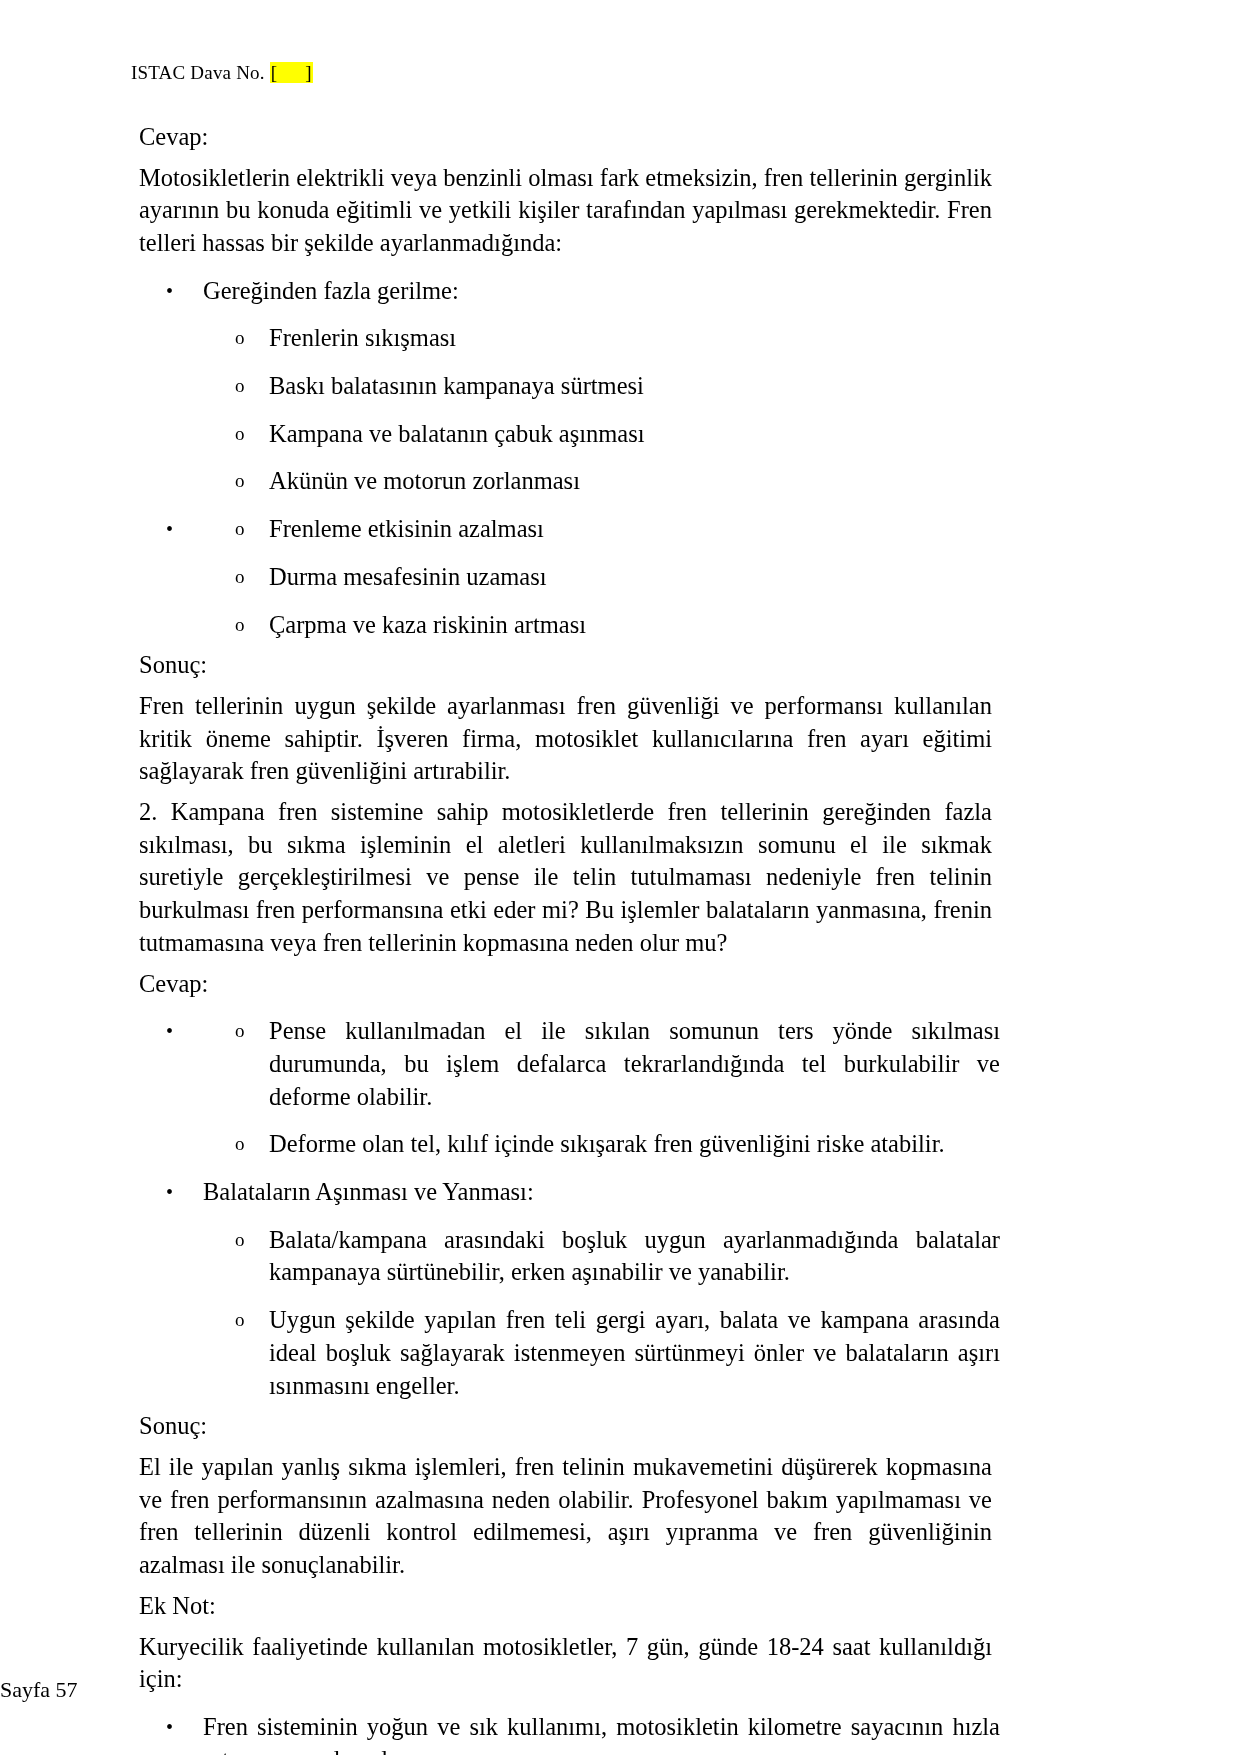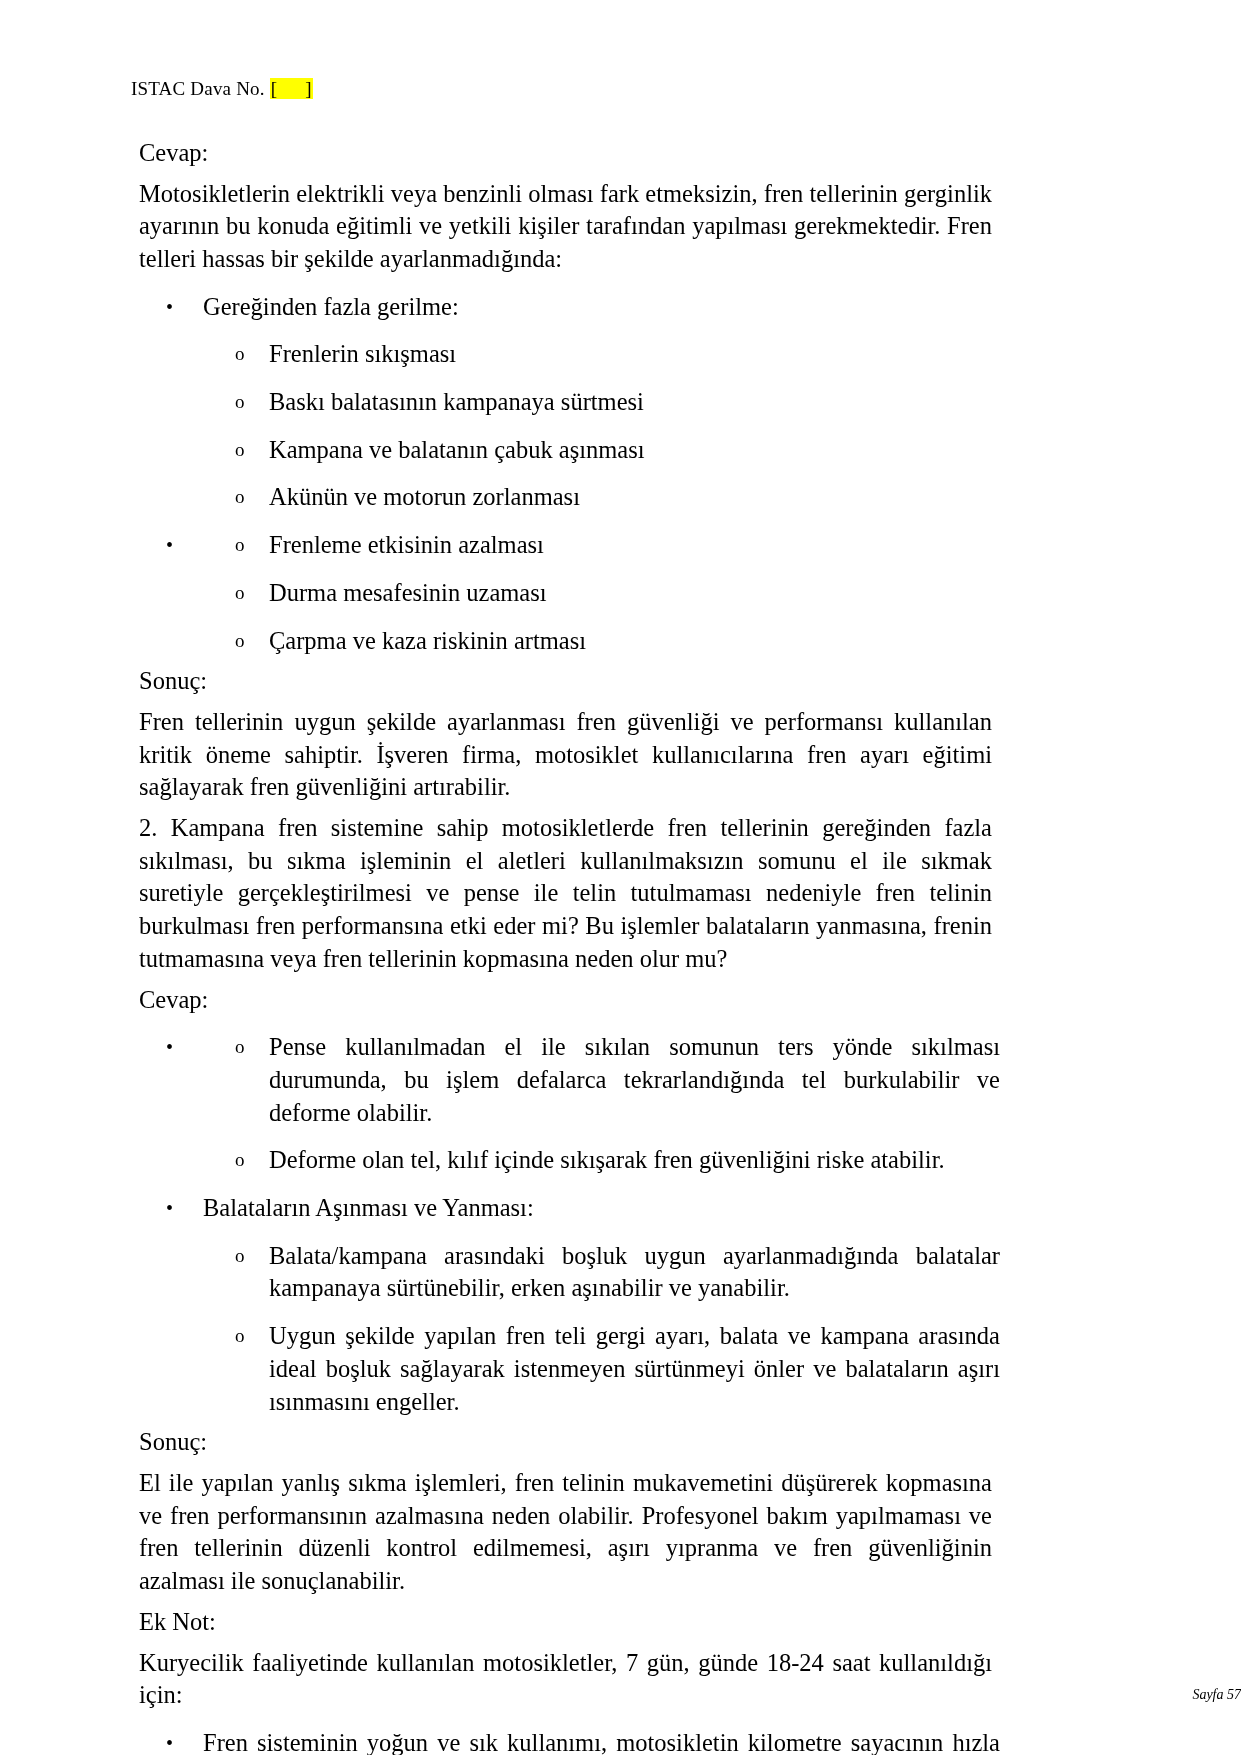--- a/index.html
+++ b/index.html
@@ -26,21 +26,20 @@
     width: 869px;
   }
 
   
   .doc-header {
     padding-top: 62px;
     font-size: 19px;
     line-height: 1.2;
     letter-spacing: 0.2px;
     white-space: nowrap;
-    margin-top: 16px;
   }
   .hl {
     background: #ffff00;
     padding: 0 1px;
   }
   .hl-gap {
     display: inline-block;
     width: 28px;
   }
 
@@ -110,24 +109,23 @@
     text-align: justify;
     text-justify: inter-word;
   }
 
   
   .doc-footer {
     position: absolute;
     left: 0;
     right: 0;
     bottom: 52px;
-    text-align: right;
-    font-size: 14px;
+    text-align: left;
+    font-size: 22px;
     font-family: "Liberation Serif", "DejaVu Serif", serif;
-    font-style: italic;
   }
 </style>
 </head>
 <body>
 
 <div class="page">
   <div class="page-inner">
 
     <div class="doc-header">
       <span>ISTAC Dava No.</span>

